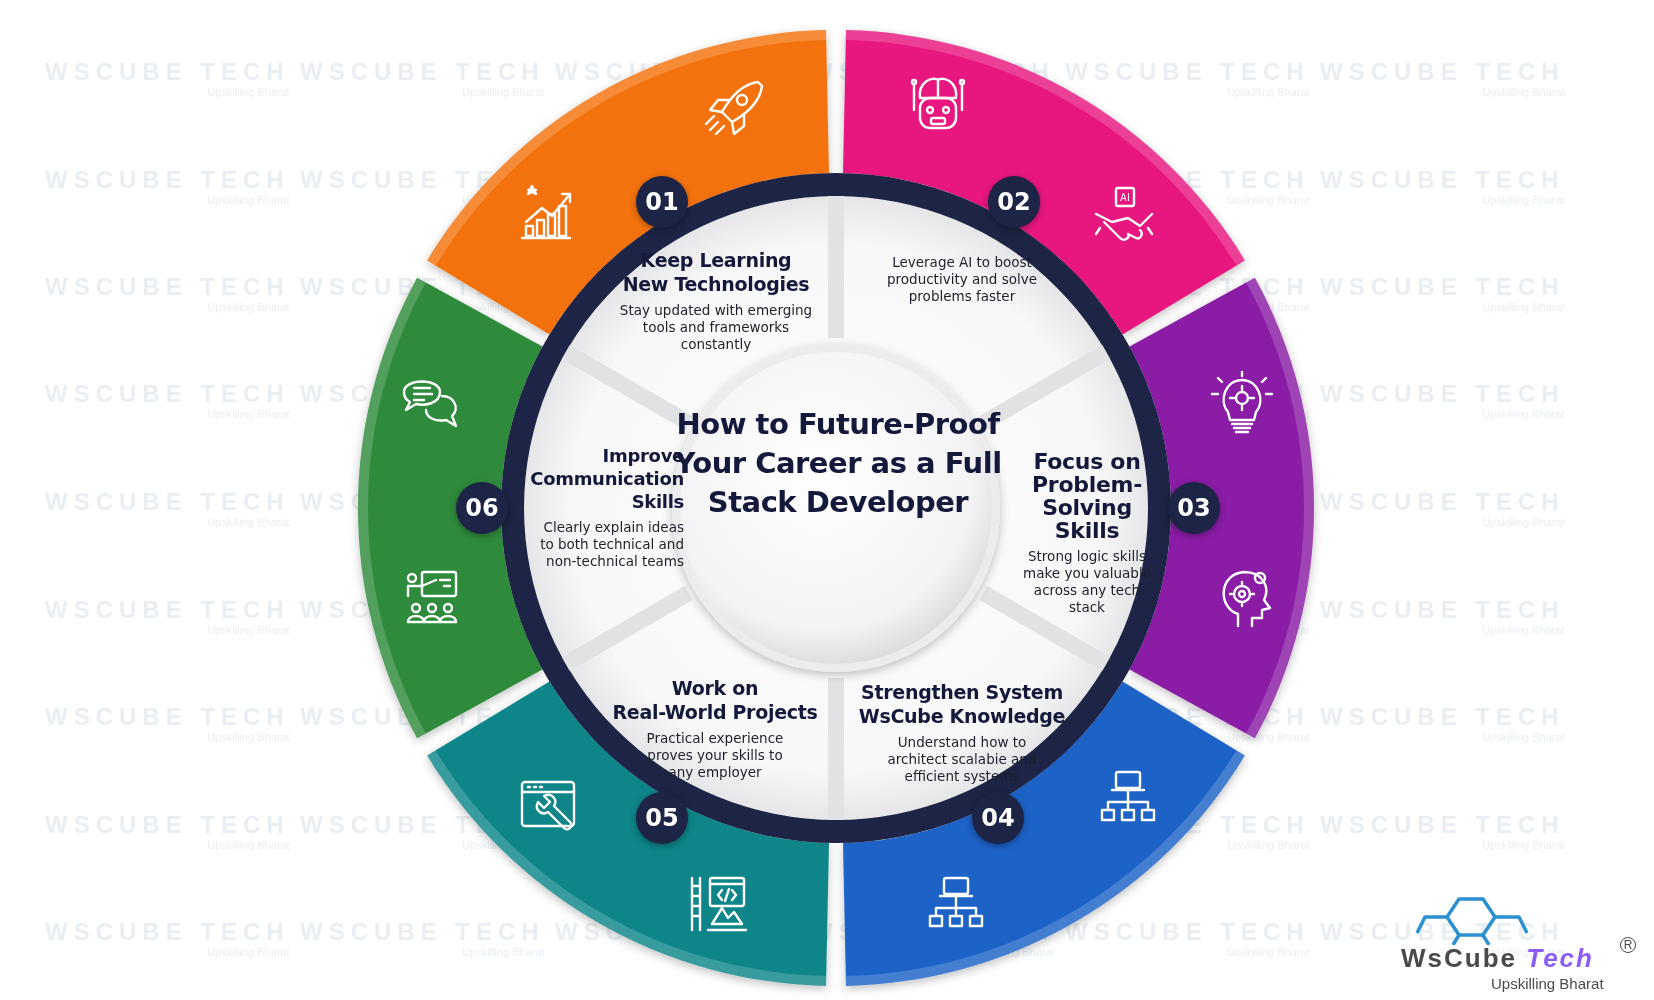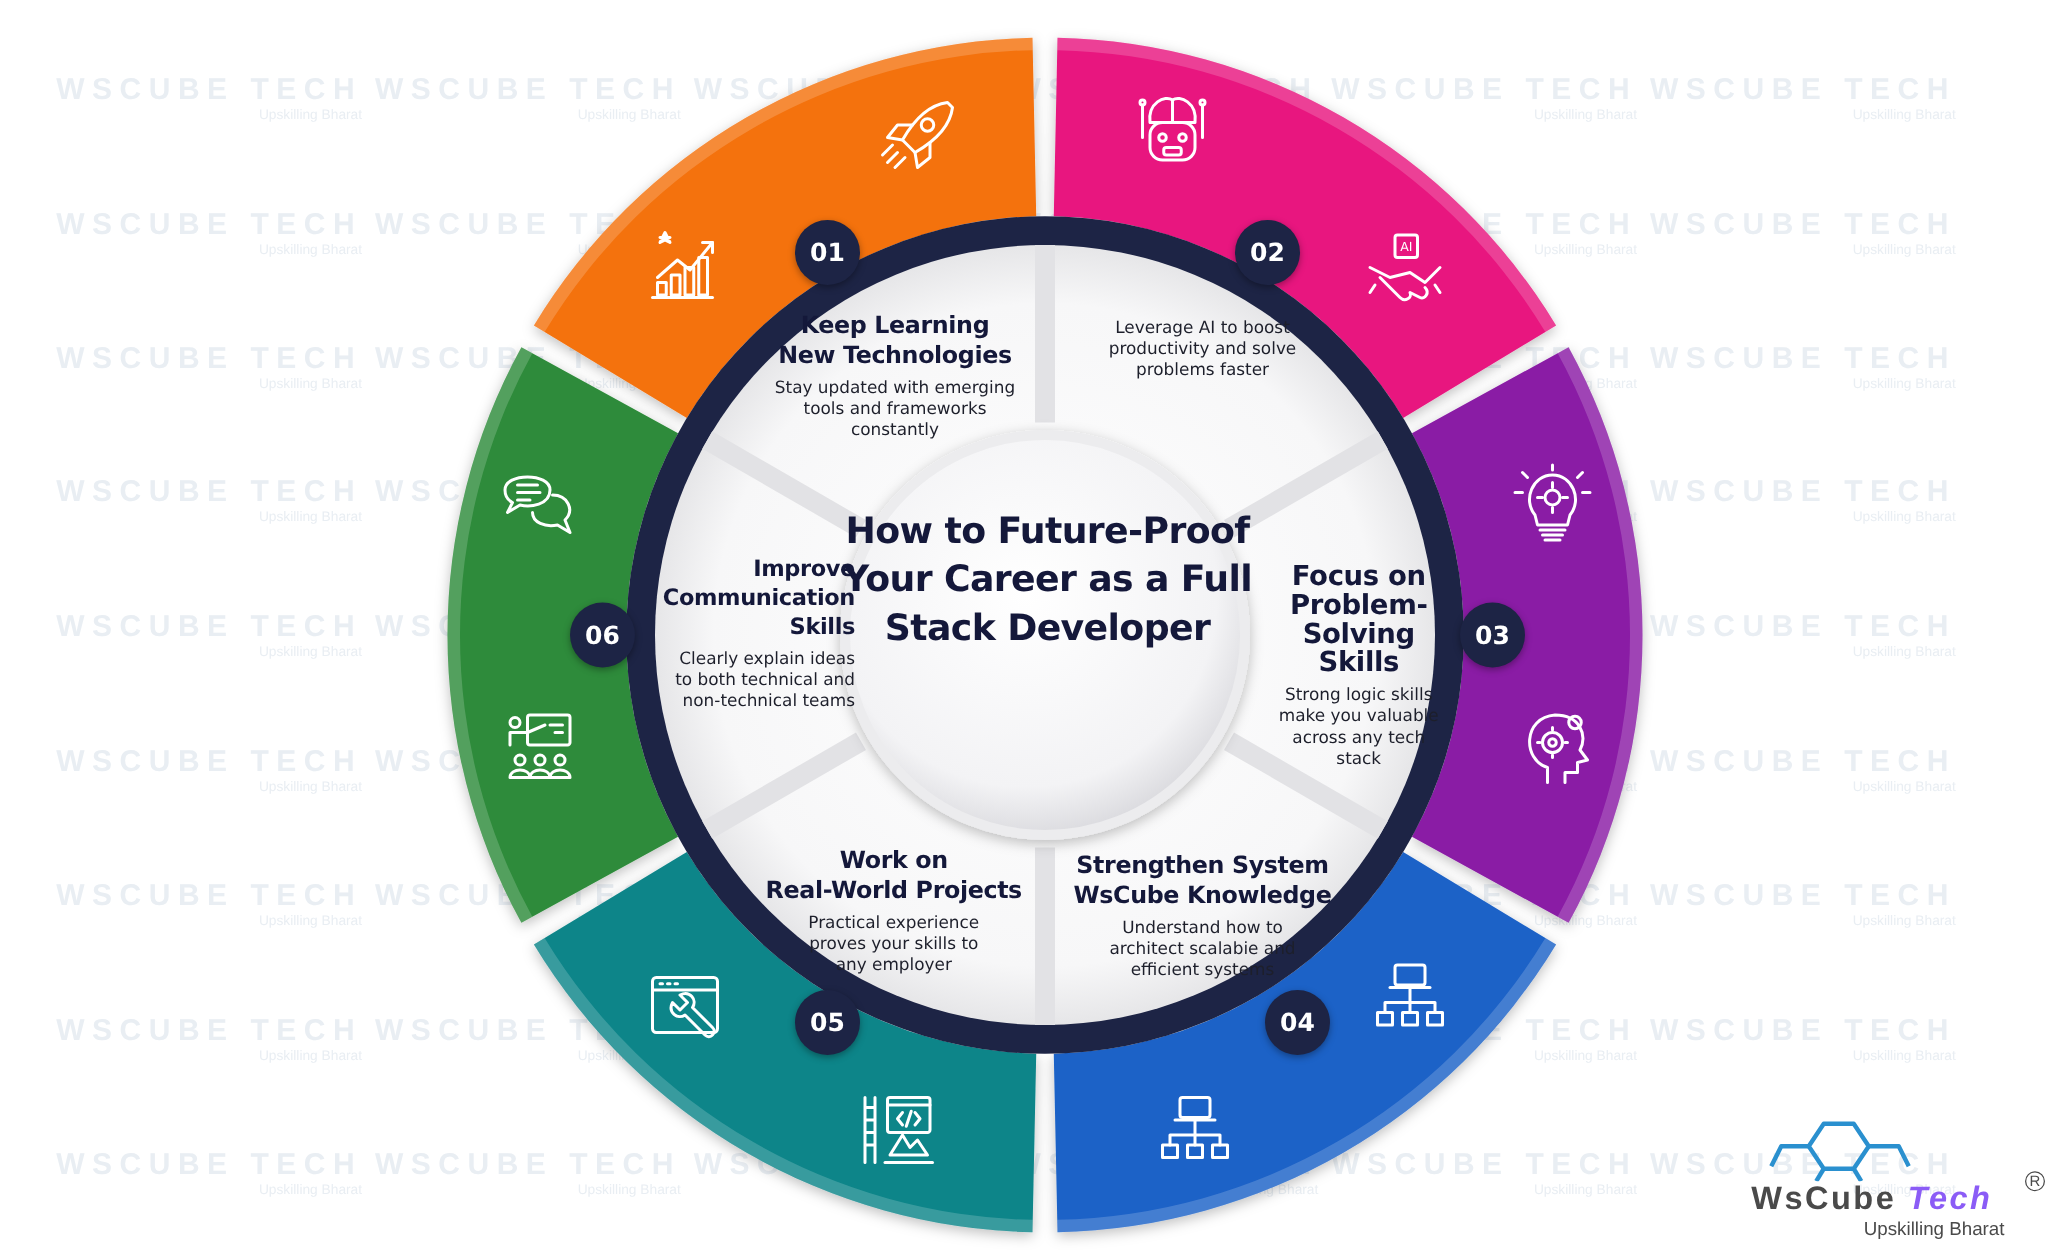--- a/index.html
+++ b/index.html
@@ -4,21 +4,21 @@
 <style>
   html,body{margin:0;padding:0;background:#ffffff;}
   body{width:1654px;height:1000px;position:relative;overflow:hidden;font-family:"DejaVu Sans","Liberation Sans",sans-serif;}
   #stage{position:absolute;left:0;top:0;width:1654px;height:1000px;}
   .watermark{position:absolute;color:#e9eef3;font-family:"Liberation Sans",sans-serif;font-weight:bold;letter-spacing:6px;font-size:24px;line-height:1;}
   .watermark .sub{display:block;font-size:11px;letter-spacing:0;text-align:right;font-weight:normal;margin-top:3px;}
   .center-title{position:absolute;left:673px;top:405px;width:330px;text-align:center;color:#14183a;font-family:"DejaVu Sans",sans-serif;font-weight:bold;font-size:29px;line-height:39px;letter-spacing:-0.5px;}
   .item{position:absolute;text-align:center;color:#14183a;}
   .item .t{font-family:"DejaVu Sans",sans-serif;font-weight:bold;font-size:19px;line-height:24px;letter-spacing:-0.3px;}
   .item .d{font-family:"DejaVu Sans",sans-serif;font-size:13.5px;line-height:17px;color:#1d1f2b;margin-top:6px;}
-  .num{position:absolute;width:52px;height:52px;border-radius:50%;background:#1d2445;color:#ffffff;font-family:"DejaVu Sans",sans-serif;font-weight:bold;font-size:20px;line-height:52px;text-align:center;box-shadow:0 2px 6px rgba(0,0,0,.35);}
+  .num{position:absolute;width:52px;height:52px;border-radius:50%;background:#1d2445;color:#ffffff;font-family:"DejaVu Sans",sans-serif;font-weight:bold;font-size:24px;line-height:52px;text-align:center;box-shadow:0 2px 6px rgba(0,0,0,.35);}
   .logo{position:absolute;left:1395px;top:895px;width:250px;height:100px;}
   .logo .brand{position:absolute;left:6px;top:48px;font-family:"Liberation Sans",sans-serif;font-weight:bold;font-size:26px;letter-spacing:2px;white-space:nowrap;}
   .logo .brand .ws{color:#4a4a4a;}
   .logo .brand .tech{color:#8b5cf6;font-style:italic;}
   .logo .tag{position:absolute;left:96px;top:80px;font-family:"Liberation Sans",sans-serif;font-size:15px;color:#4a4a4a;white-space:nowrap;}
   .logo .reg{position:absolute;left:225px;top:42px;font-size:12px;color:#4a4a4a;border:1px solid #4a4a4a;border-radius:50%;width:14px;height:14px;line-height:14px;text-align:center;font-family:"Liberation Sans",sans-serif;}
 </style>
 </head>
 <body>
 
@@ -247,21 +247,21 @@
   </div>
 
   <div class="item" style="left:494px;top:444px;width:190px;text-align:right;">
     <div class="t" style="font-size:18px;line-height:23px;"><span>Improve</span><br><span>Communication</span><br><span>Skills</span></div>
     <div class="d"><span>Clearly explain ideas</span><br><span>to both technical and</span><br><span>non-technical teams</span></div>
   </div>
 
   <div class="num" style="left:636px;top:176px;">01</div>
   <div class="num" style="left:988px;top:176px;">02</div>
   <div class="num" style="left:1168px;top:482px;">03</div>
-  <div class="num" style="left:1012px;top:792px;">04</div>
+  <div class="num" style="left:972px;top:792px;">04</div>
   <div class="num" style="left:636px;top:792px;">05</div>
   <div class="num" style="left:456px;top:482px;">06</div>
 
   <div class="logo">
     <svg width="140" height="50" viewBox="0 0 140 50" style="position:absolute;left:20px;top:0;">
       <g fill="none" stroke="#2a90cf" stroke-width="3.5" stroke-linejoin="round">
         <polygon points="44,4 68,4 80,22 68,40 44,40 32,22"></polygon>
         <polyline points="32,22 10,22 2,38"></polyline>
         <polyline points="80,22 104,22 112,38"></polyline>
         <polyline points="44,40 38,50"></polyline>

